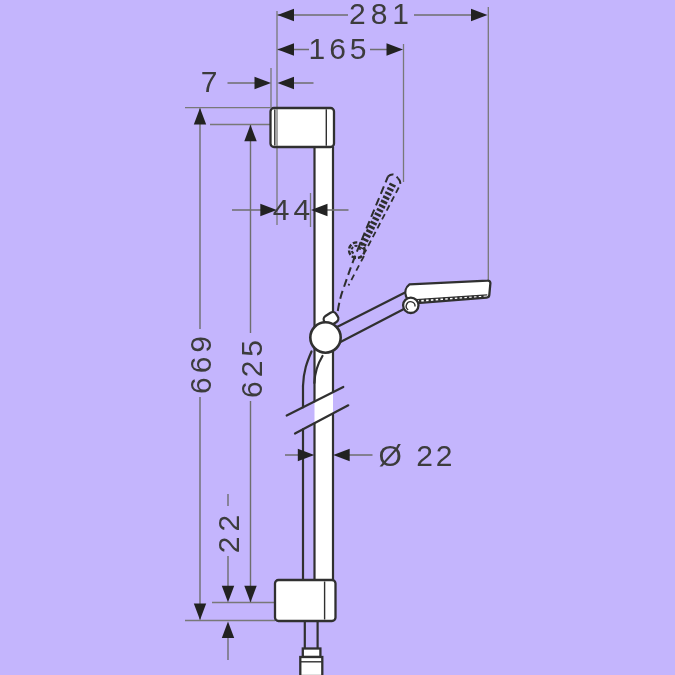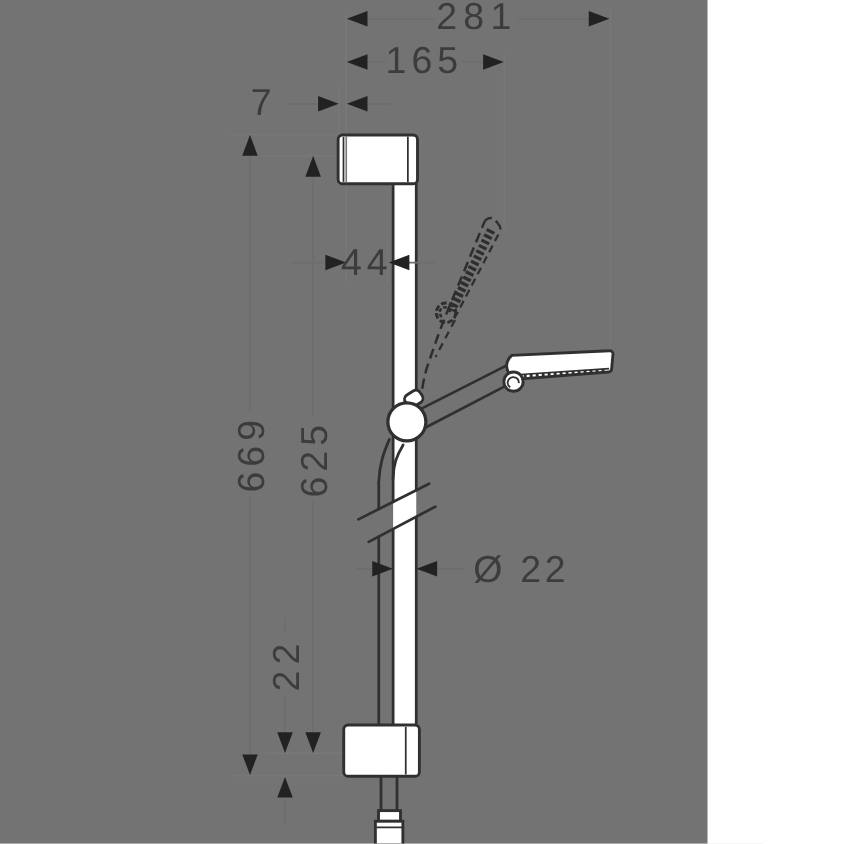--- a/index.html
+++ b/index.html
@@ -1,16 +1,16 @@
 <!DOCTYPE html>
 <html><head>
 <meta charset="utf-8">
 <style>
   html,body{margin:0;padding:0;background:#ffffff;}
-  .stage{width:566px;height:675px;position:relative;background:#737373;overflow:hidden;}
+  .stage{width:675px;height:675px;position:relative;background:#c4b5fd;overflow:hidden;}
   svg{display:block;}
   text{font-family:"Liberation Sans","DejaVu Sans",sans-serif;fill:#3c3c3c;font-size:30px;}
   .dimline{stroke:#6e6e6e;stroke-width:1.4;fill:none;}
   .extline{stroke:#787878;stroke-width:1.3;fill:none;}
   .arrow{fill:#222222;stroke:none;}
   .obj{stroke:#303030;stroke-width:2.2;fill:none;stroke-linecap:round;}
   .objf{stroke:#303030;stroke-width:2.3;fill:#ffffff;}
   .thin{stroke:#303030;stroke-width:1.4;fill:none;}
   .dash{stroke:#2e2e2e;fill:none;stroke-linecap:butt;}
 </style>

